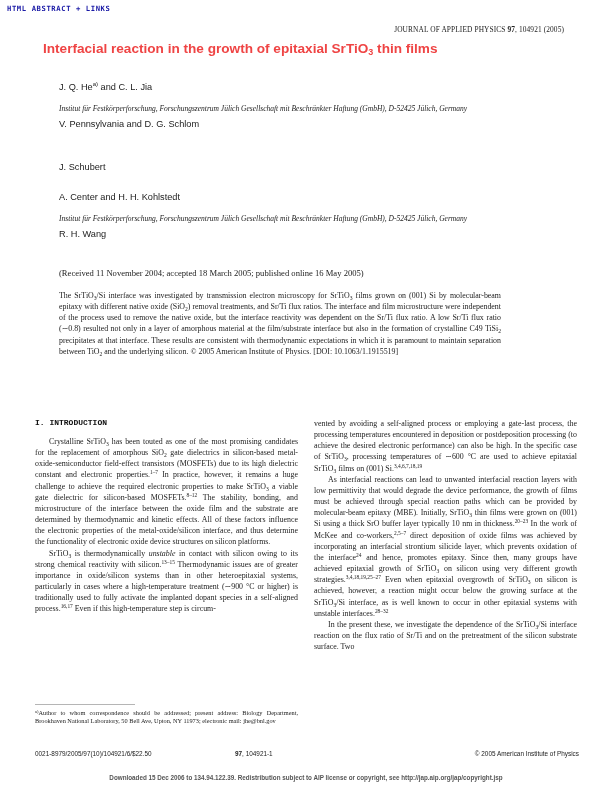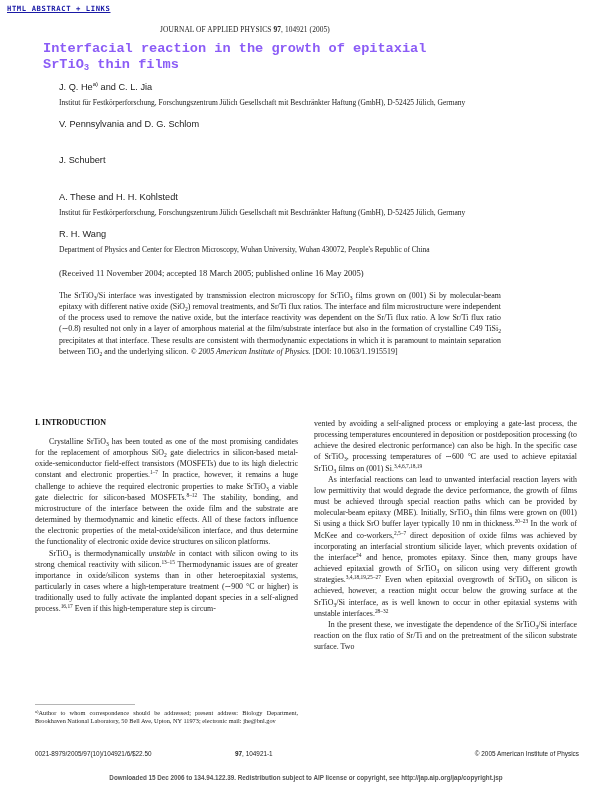--- a/index.html
+++ b/index.html
@@ -2,58 +2,58 @@
 <html><head>
 <meta charset="utf-8">
 <style>
   * { margin: 0; padding: 0; box-sizing: border-box; }
   html, body { width: 612px; height: 792px; background: #ffffff; overflow: hidden; }
   body { position: relative; font-family: "Liberation Serif", serif; color: #1a1a1a; }
 
   .top-link {
     position: absolute; left: 7px; top: 4px;
     font-family: "DejaVu Sans Mono", monospace; font-size: 7.2px; font-weight: bold;
-    color: #1a1aa6; text-decoration: underline; letter-spacing: 0.6px; cursor: pointer;
+    color: #1a1aa6; letter-spacing: 0.6px; cursor: pointer;
   }
   .journal-header {
-    position: absolute; left: 0; width: 490px; top: 25px; text-align: center;
+    position: absolute; left: 0; width: 564px; top: 25px; text-align: right;
     font-size: 7.4px; letter-spacing: 0.1px; color: #222;
   }
   .journal-header b { font-weight: bold; }
 
   .title {
     position: absolute; left: 43px; top: 41px; width: 430px;
-    font-family: Liberation Mono, monospace; font-weight: bold; font-size: 13.6px;
-    line-height: 16px; color: #8b5cf6;
+    font-family: Liberation Sans, sans-serif; font-weight: bold; font-size: 13.6px;
+    line-height: 16px; color: #ef4444;
   }
   .title sub { font-size: 9px; vertical-align: -2px; line-height: 0; }
 
   .affil-block { position: absolute; left: 59px; width: 420px; }
   .author {
     font-family: "Liberation Sans", sans-serif; font-size: 9.2px; color: #222; line-height: 11px;
   }
   .author sup { font-size: 6px; vertical-align: 4px; line-height: 0; }
   .affil {
-    font-size: 7.5px; line-height: 10px; color: #222; margin-top: 5px;
+    font-style: italic; font-size: 7.5px; line-height: 10px; color: #222; margin-top: 11px;
   }
 
   .received {
     position: absolute; left: 59px; top: 268px; font-size: 8.6px; color: #222;
   }
 
   .abstract {
     position: absolute; left: 59px; top: 290px; width: 442px;
     font-size: 7.9px; line-height: 11.15px; text-align: justify; color: #222;
   }
   .abstract sub, .col sub { font-size: 5.6px; vertical-align: -1.5px; line-height: 0; }
-  .abstract .copy { font-style: italic; }
+  .abstract .copy { }
 
   .section-heading {
     position: absolute; left: 35px; top: 418px;
-    font-family: Liberation Serif, serif; font-weight: bold; font-size: 8px; color: #111;
+    font-family: Liberation Mono, monospace; font-weight: bold; font-size: 8px; color: #111;
   }
 
   .col {
     position: absolute; width: 263px;
     font-size: 7.9px; line-height: 11.15px; text-align: justify; color: #222;
   }
   .col p { text-indent: 14px; }
   .col p.noindent { text-indent: 0; }
   .col sup { font-size: 5.4px; vertical-align: 3.5px; line-height: 0; }
   .col em { }
@@ -94,32 +94,31 @@
 
 <div class="affil-block" style="top:82px">
   <div class="author"><span>J. Q. He</span><sup>a)</sup><span> and C. L. Jia</span></div>
   <div class="affil">Institut für Festkörperforschung, Forschungszentrum Jülich Gesellschaft mit Beschränkter Haftung (GmbH), D-52425 Jülich, Germany</div>
 </div>
 
 <div class="affil-block" style="top:119px">
   <div class="author">V. Pennsylvania and D. G. Schlom</div>
 </div>
 
-<div class="affil-block" style="top:155px">
+<div class="affil-block" style="top:162px">
   <div class="author">J. Schubert</div>
 </div>
 
 <div class="affil-block" style="top:192px">
-  <div class="author">A. These and H. H. Kohlstedt</div>
+  <div class="author">A. Center and H. H. Kohlstedt</div>
   <div class="affil">Institut für Festkörperforschung, Forschungszentrum Jülich Gesellschaft mit Beschränkter Haftung (GmbH), D-52425 Jülich, Germany</div>
 </div>
 
 <div class="affil-block" style="top:229px">
   <div class="author">R. H. Wang</div>
-  <div class="affil">Department of Physics and Center for Electron Microscopy, Wuhan University, Wuhan 430072, People's Republic of China</div>
 </div>
 
 <div class="received">(Received 11 November 2004; accepted 18 March 2005; published online 16 May 2005)</div>
 
 <div class="abstract"><span>The SrTiO</span><sub>3</sub><span>/Si interface was investigated by transmission electron microscopy for SrTiO</span><sub>3</sub><span> films grown on (001) Si by molecular-beam epitaxy with different native oxide (SiO</span><sub>2</sub><span>) removal treatments, and Sr/Ti flux ratios. The interface and film microstructure were independent of the process used to remove the native oxide, but the interface reactivity was dependent on the Sr/Ti flux ratio. A low Sr/Ti flux ratio (∼0.8) resulted not only in a layer of amorphous material at the film/substrate interface but also in the formation of crystalline C49 TiSi</span><sub>2</sub><span> precipitates at that interface. These results are consistent with thermodynamic expectations in which it is paramount to maintain separation between TiO</span><sub>2</sub><span> and the underlying silicon. </span><span class="copy">© 2005 American Institute of Physics.</span><span> [DOI: 10.1063/1.1915519]</span></div>
 
 <h2 class="section-heading">I. INTRODUCTION</h2>
 
 <div class="col col-left">
   <p><span>Crystalline SrTiO</span><sub>3</sub><span> has been touted as one of the most promising candidates for the replacement of amorphous SiO</span><sub>2</sub><span> gate dielectrics in silicon-based metal-oxide-semiconductor field-effect transistors (MOSFETs) due to its high dielectric constant and electronic properties.</span><sup>1–7</sup><span> In practice, however, it remains a huge challenge to achieve the required electronic properties to make SrTiO</span><sub>3</sub><span> a viable gate dielectric for silicon-based MOSFETs.</span><sup>8–12</sup><span> The stability, bonding, and microstructure of the interface between the oxide film and the substrate are determined by thermodynamic and kinetic effects. All of these factors influence the electronic properties of the metal-oxide/silicon interface, and thus determine the functionality of electronic oxide device structures on silicon platforms.</span></p>

